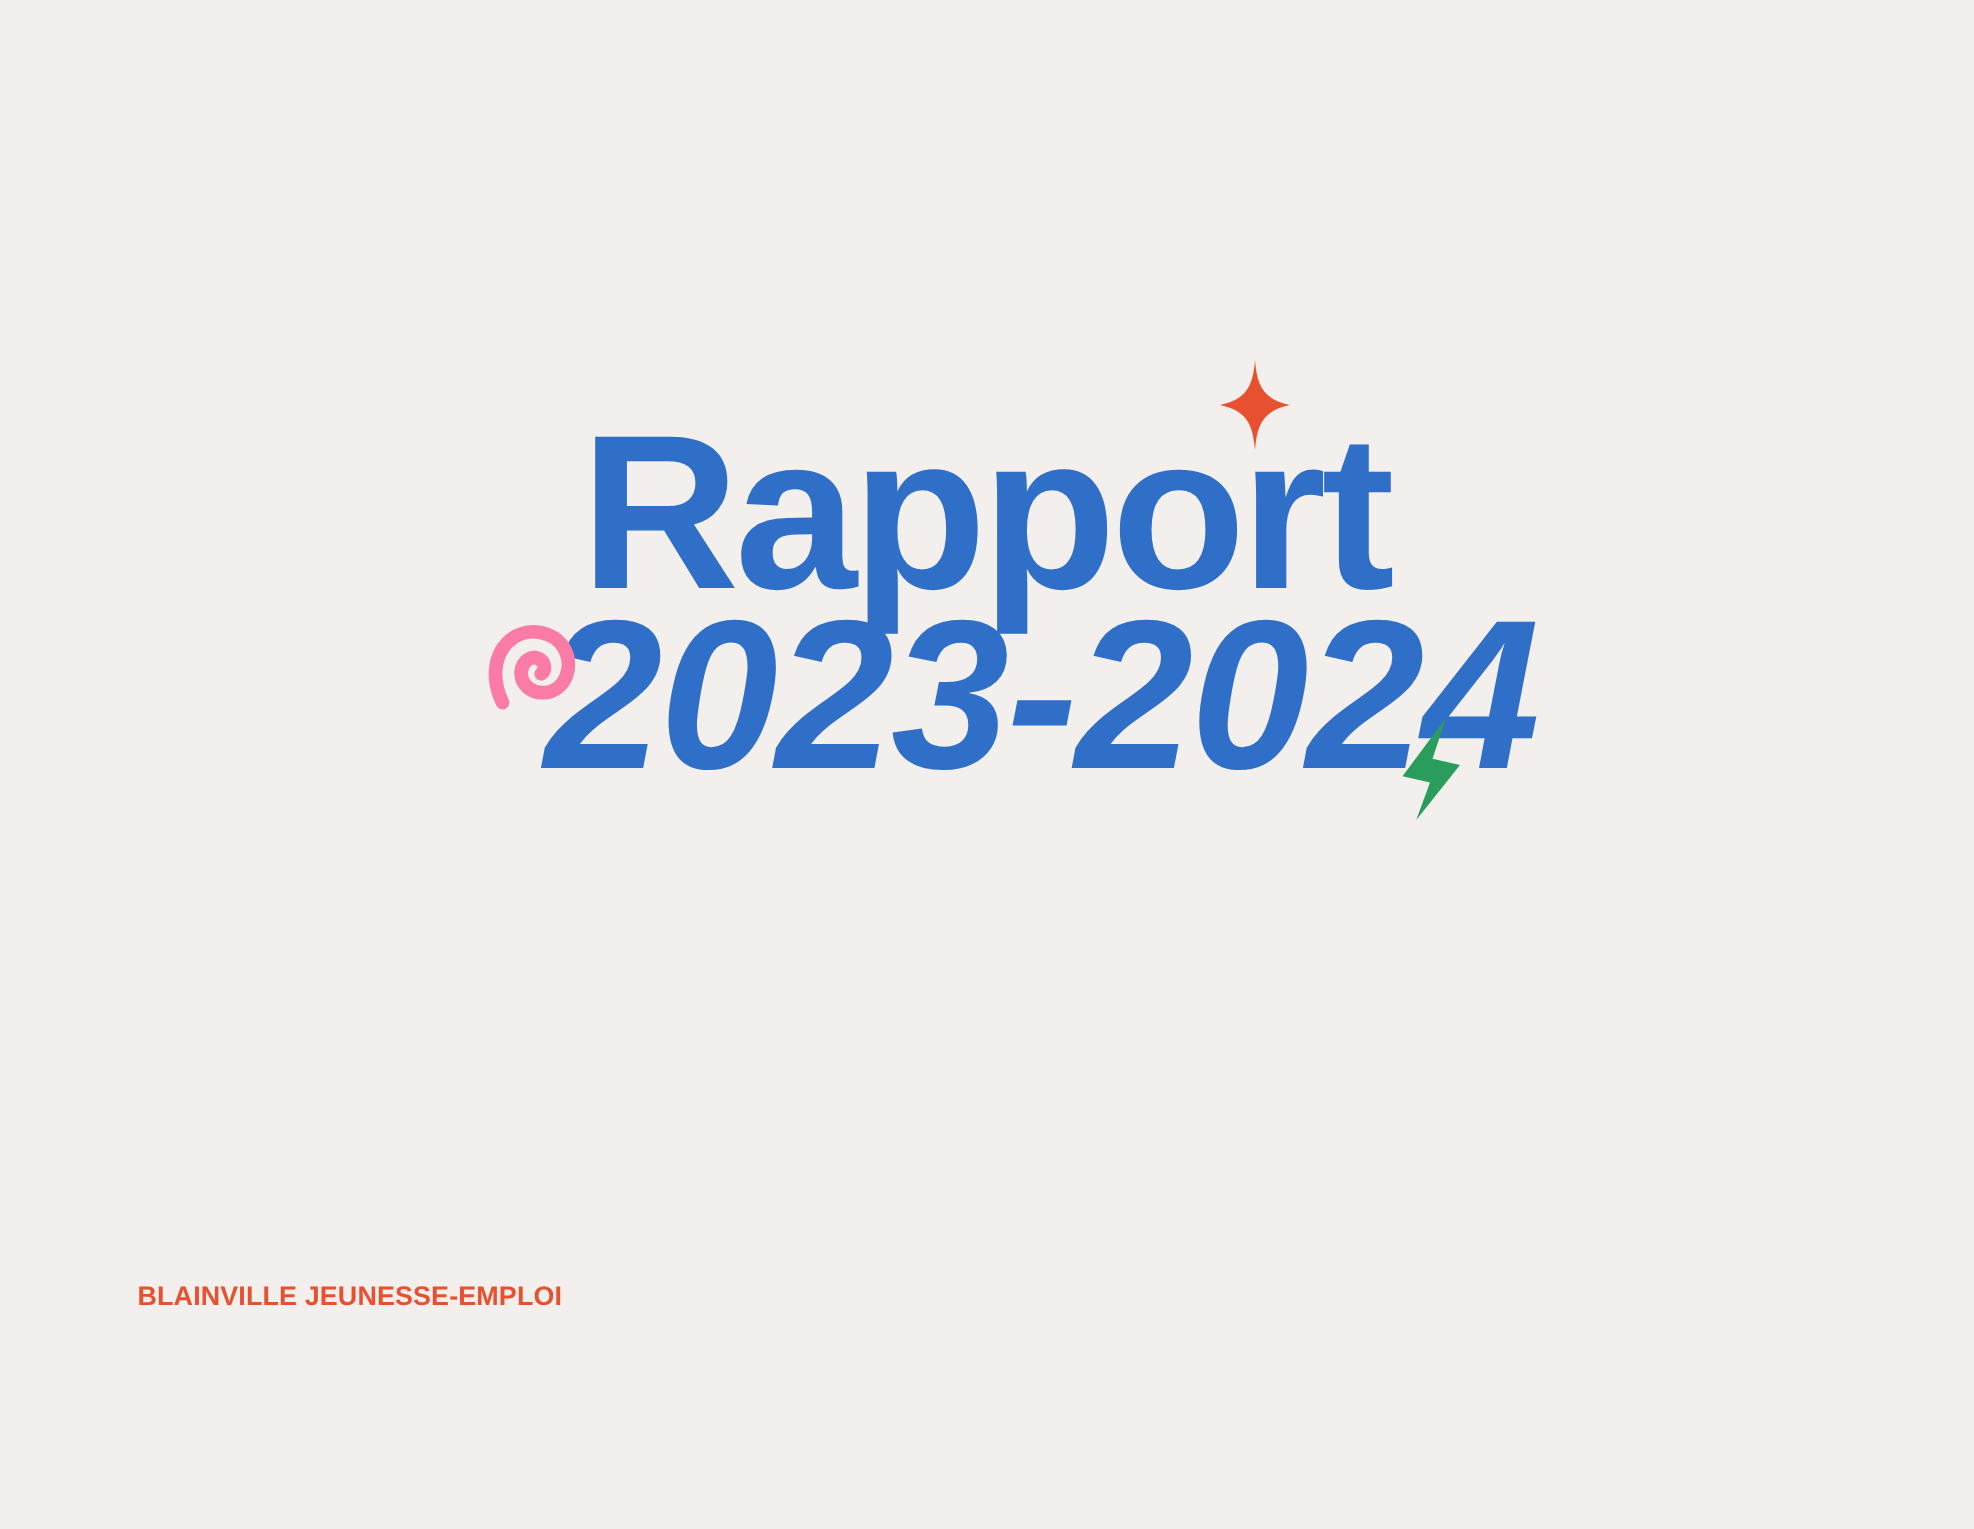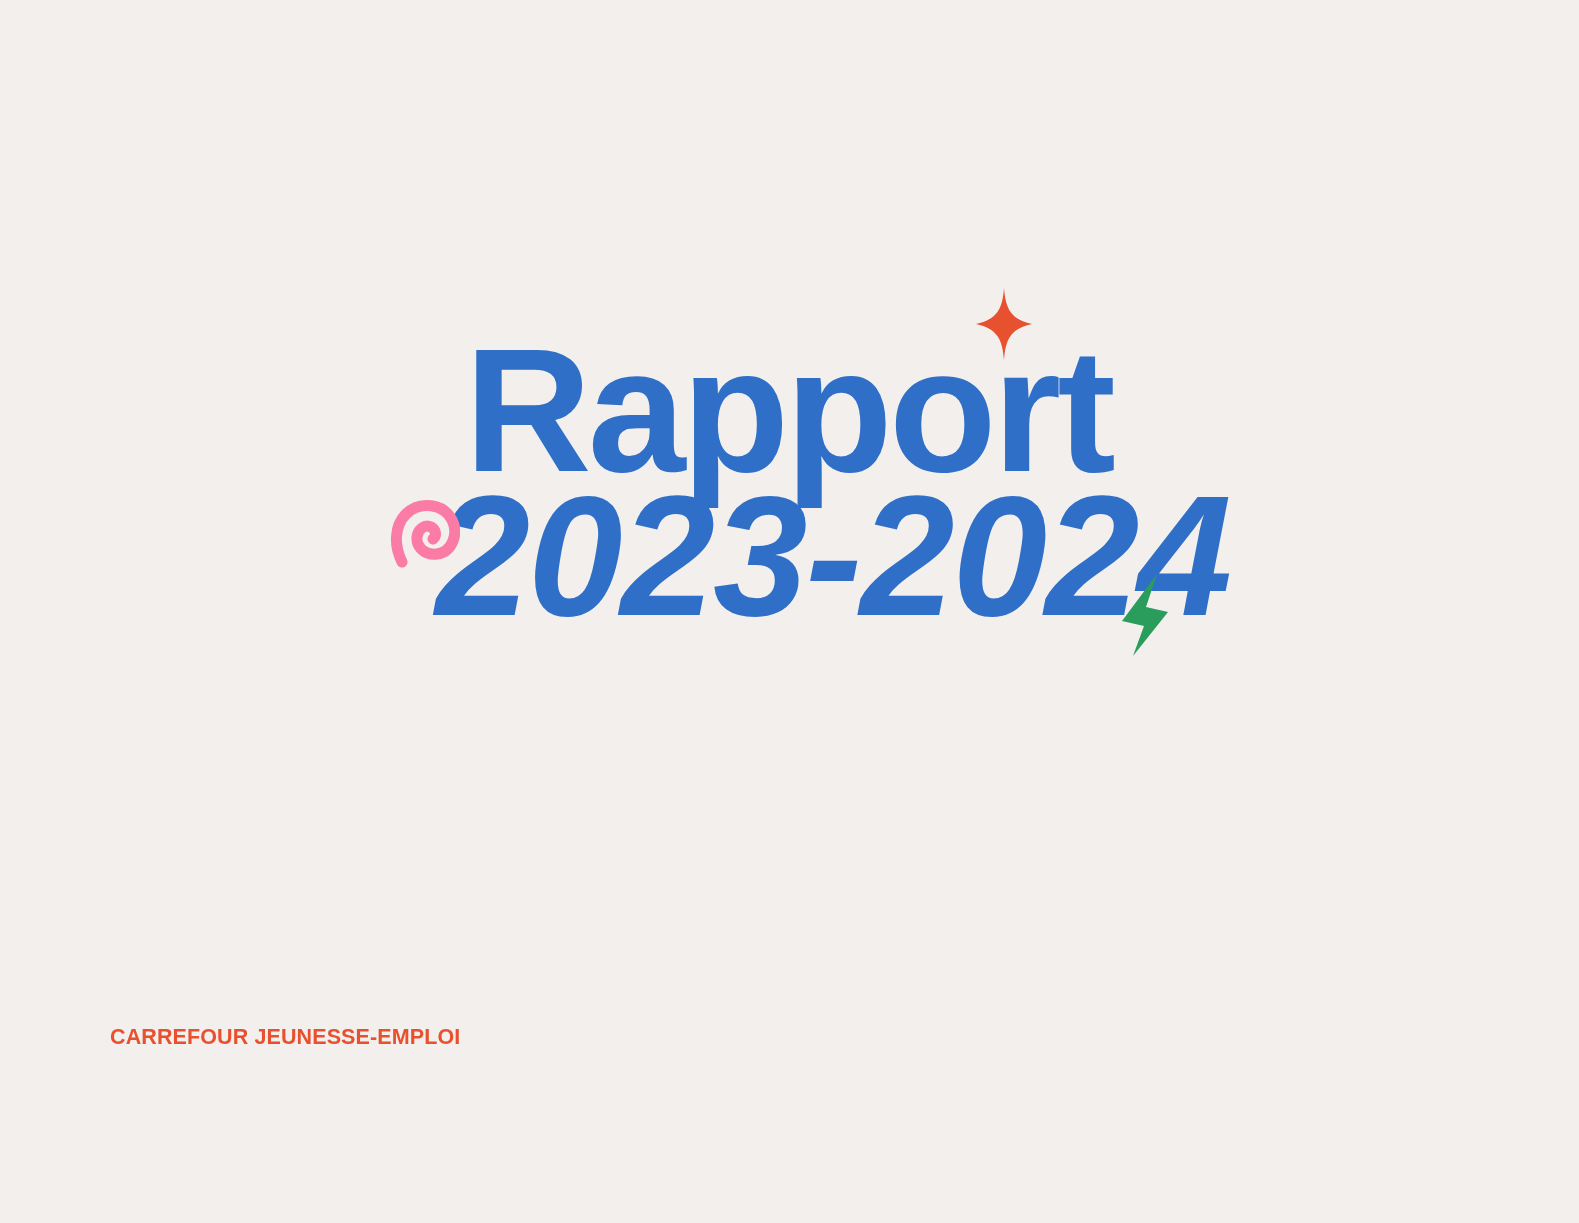--- a/index.html
+++ b/index.html
@@ -152,17 +152,17 @@
       <path d="M37 0 L2 47 L24 52 L13 82 L48 38 L26 33 Z" fill="#2a9d5c"></path>
     </svg>
   </div>
 
   <div class="title-block">
     <span class="title-line title-line-1">Rapport</span>
     <span class="title-line title-line-3">2023-2024</span>
   </div>
 
   <div class="event-info">
-    <span class="line">CARREFOUR JEUNESSE-EMPLOI</span>
+    <span class="line">BLAINVILLE JEUNESSE-EMPLOI</span>
   </div>
 
 
 </div>
 
 </body></html>

